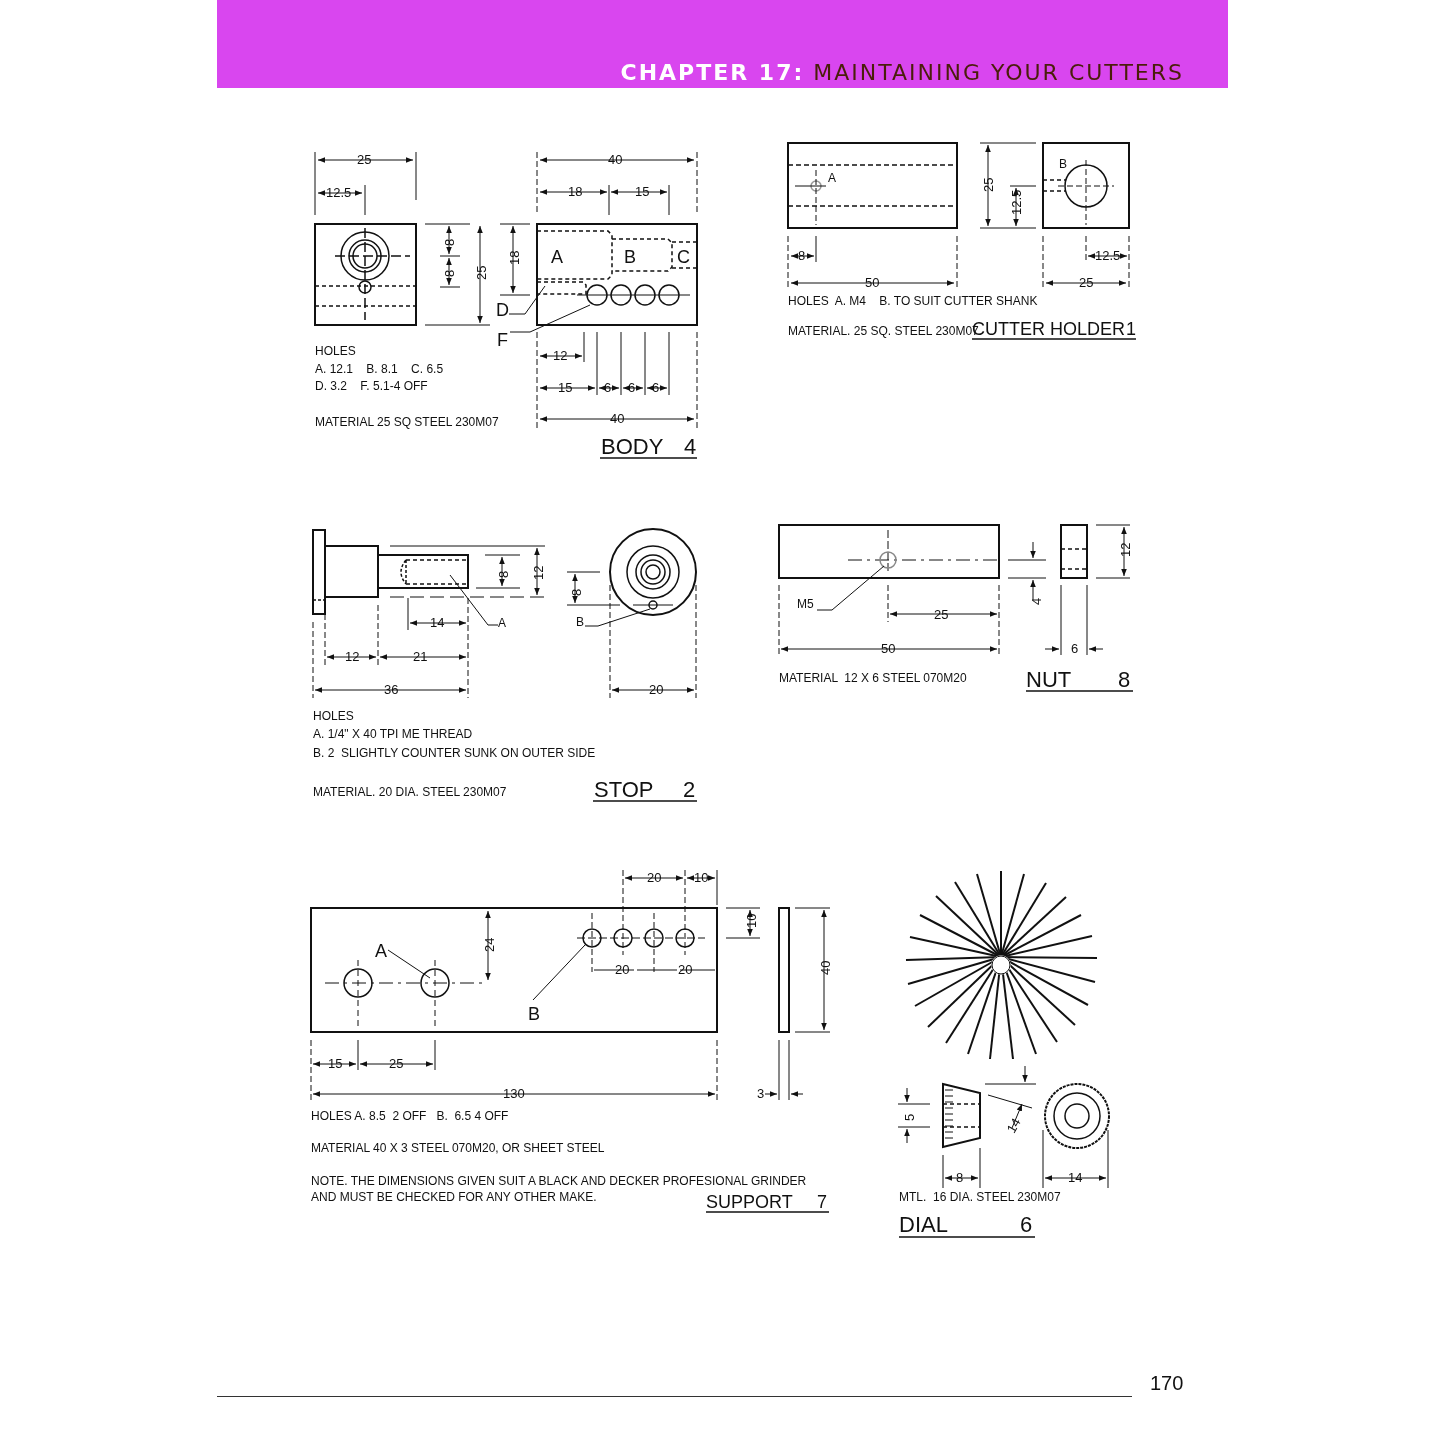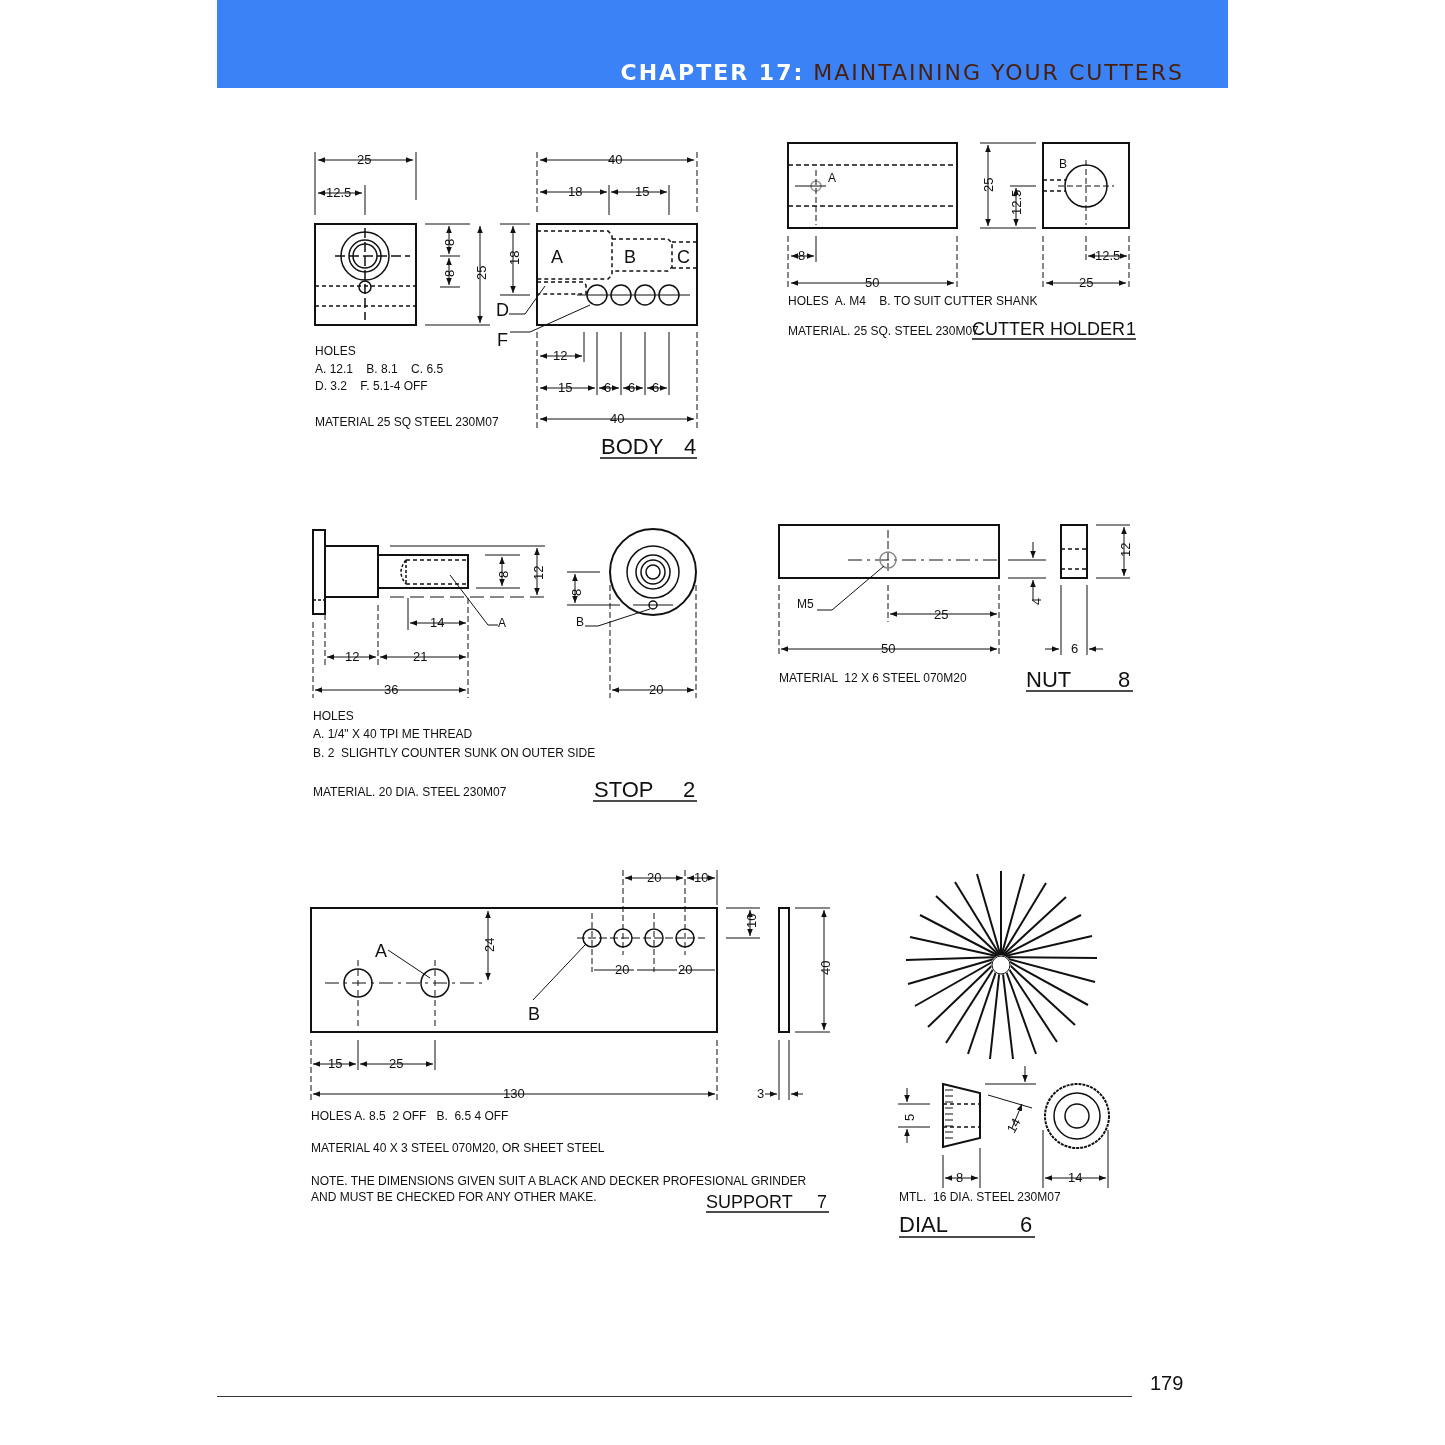--- a/index.html
+++ b/index.html
@@ -1,17 +1,17 @@
 <!DOCTYPE html>
 <html><head>
 <meta charset="utf-8">
 <style>
   html, body { margin:0; padding:0; background:#ffffff; }
   body { width:1445px; height:1445px; position:relative; overflow:hidden; font-family:"Liberation Sans", sans-serif; }
-  .header-band { position:absolute; left:217px; top:0; width:1011px; height:88px; background:#3b82f6; }
+  .header-band { position:absolute; left:217px; top:0; width:1011px; height:88px; background:#d946ef; }
   .header-title { position:absolute; right:44px; top:60px; font-size:22px; letter-spacing:2px; color:#ffffff; white-space:nowrap; font-family:"DejaVu Sans", sans-serif; }
   .header-title .chap { font-weight:bold; color:#ffffff; }
   .header-title .sub { font-weight:normal; color:#4a1e0a; }
   .drawing { position:absolute; left:0; top:0; width:1445px; height:1445px; }
   .drawing text { font-family:"Liberation Sans Narrow","Liberation Sans", sans-serif; fill:#111; }
   .t-small { font-size:12px; }
   .t-dim { font-size:13px; }
   .t-label { font-size:18px; }
   .t-title { font-size:22px; }
   .footer-line { position:absolute; left:217px; top:1396px; width:915px; height:1px; background:#333; }
@@ -401,13 +401,13 @@
     <text class="t-dim" transform="translate(1014,1134) rotate(-60)">14</text>
     <text class="t-dim" x="956" y="1182">8</text>
     <text class="t-dim" x="1068" y="1182">14</text>
     <text class="t-small" x="899" y="1201" xml:space="preserve">MTL.  16 DIA. STEEL 230M07</text>
     <text class="t-title" x="899" y="1232">DIAL</text>
     <text class="t-title" x="1020" y="1232">6</text>
   </g>
 </svg>
 
 <div class="footer-line"></div>
-<div class="page-number">179</div>
+<div class="page-number">170</div>
 
 </body></html>

